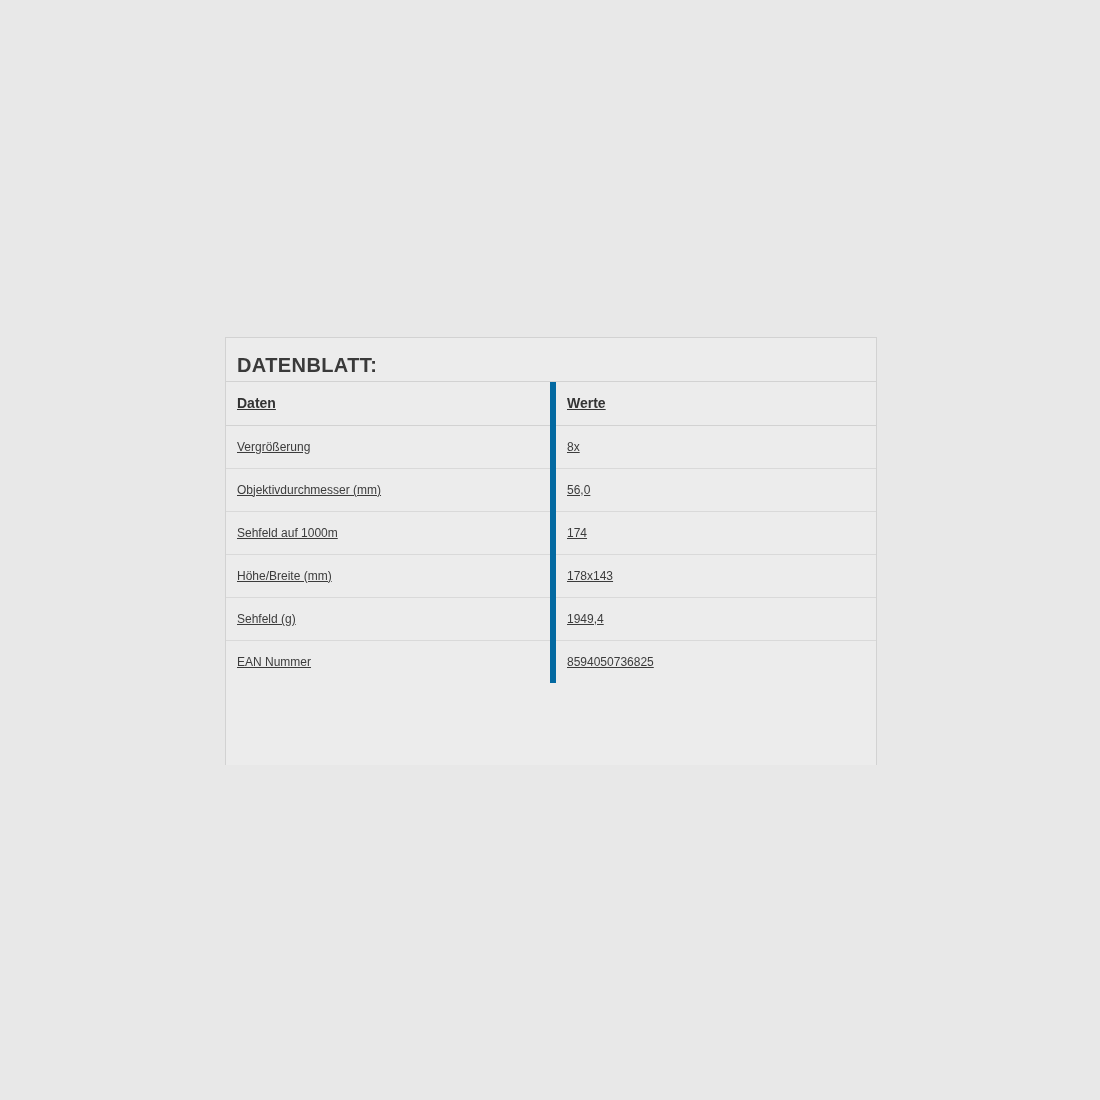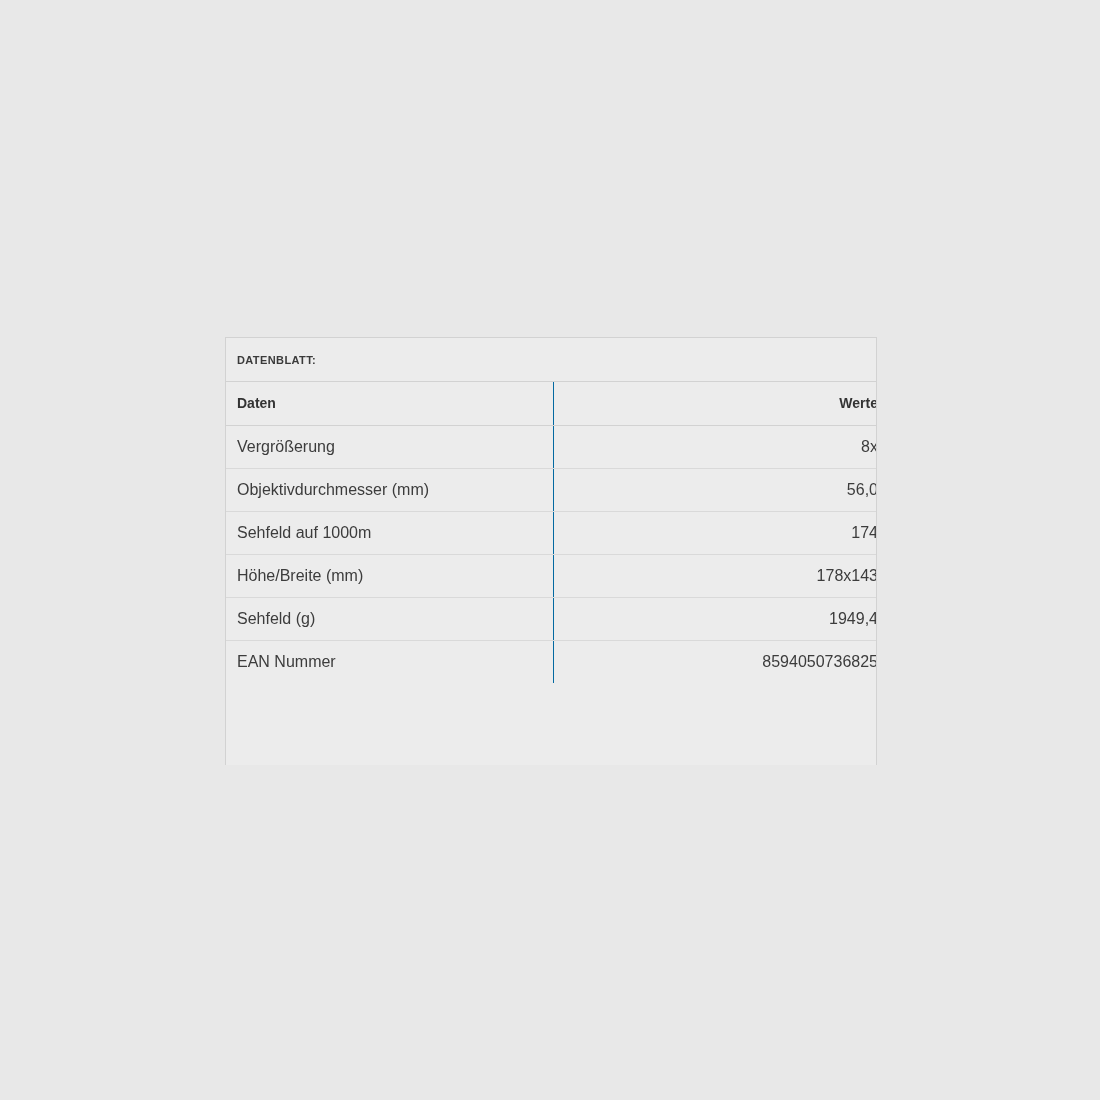--- a/index.html
+++ b/index.html
@@ -25,21 +25,21 @@
     top: 337px;
     width: 652px;
     background: #ececec;
     border: 1px solid #d2d2d2;
     border-bottom: none;
     box-sizing: border-box;
     overflow: hidden;
     height: 428px;
   }
   .datasheet-title {
-    font-size: 11px;
+    font-size: 20px;
     font-weight: bold;
     color: #3a3a3a;
     letter-spacing: 0.4px;
     padding: 17px 0 17px 11px;
     border-bottom: 1px solid #d2d2d2;
     background: #ececec;
     box-sizing: border-box;
     height: 44px;
     line-height: 1;
   }
@@ -52,37 +52,37 @@
   table.specs col.c2 { width: 325px; }
   table.specs th,
   table.specs td {
     text-align: left;
     vertical-align: middle;
     padding: 0 0 0 11px;
     height: 43px;
     box-sizing: border-box;
     border-bottom: 1px solid #d9d9d9;
     color: #3c3c3c;
+    text-decoration: underline;
   }
   table.specs th {
     font-size: 14px;
     font-weight: bold;
     color: #333333;
     background: #ececec;
     border-bottom: 1px solid #d2d2d2;
   }
   table.specs td {
-    font-size: 16px;
+    font-size: 12px;
     font-weight: normal;
     background: #ececec;
   }
   table.specs th + th,
   table.specs td + td {
-    border-left: 1px solid #0369a1;
-    text-align: right;
+    border-left: 6px solid #0369a1;
   }
   table.specs tr:last-child td {
     border-bottom: none;
   }
 </style>
 </head>
 <body>
 
 <div class="page">
 

